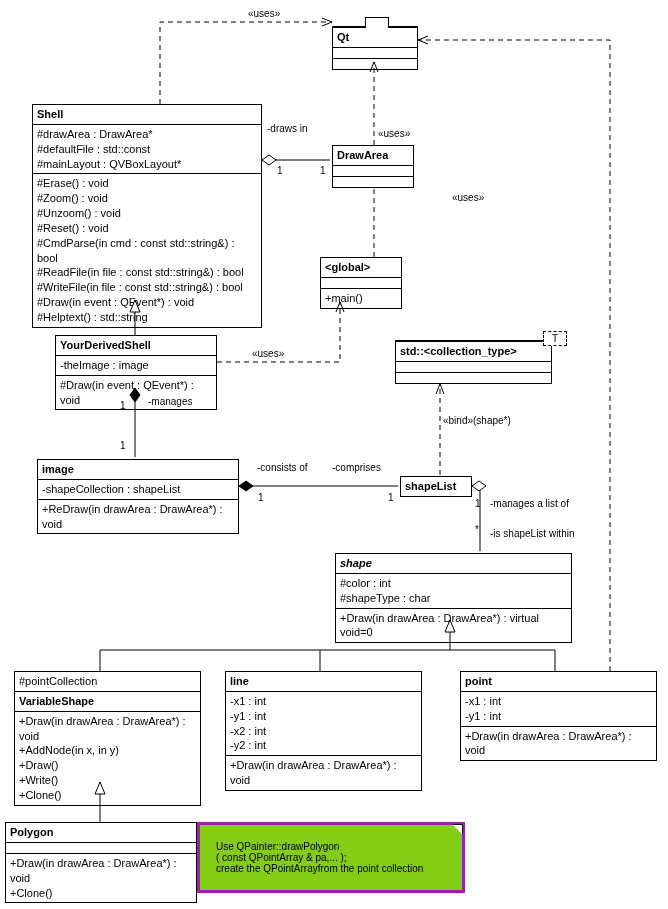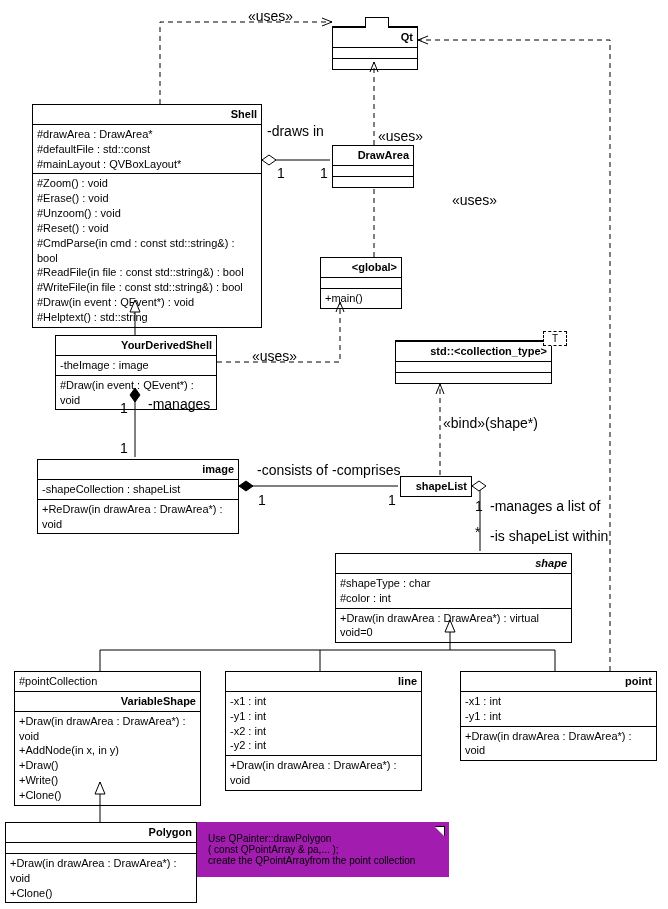--- a/index.html
+++ b/index.html
@@ -1,44 +1,44 @@
 <!DOCTYPE html>
 <html><head>
 <meta charset="utf-8">
 <style>
 body{font-family:Arial,sans-serif;font-size:11px;margin:0;padding:0;width:668px;height:909px;position:relative;background:#fff}
 .box{position:absolute;border:1px solid #000;background:#fff}
 .sect{border-top:1px solid #000;padding:2px 4px;line-height:1.35}
 .sect:first-child{border-top:none}
-.title{text-align:right;font-weight:bold}
+.title{text-align:left;font-weight:bold}
 .italic{font-style:italic}
 svg{position:absolute;top:0;left:0;width:668px;height:909px;pointer-events:none}
-.lbl{position:absolute;font-size:14px}
-.note{position:absolute;border:5px solid #a21caf;background:#a21caf;padding:6px;font-size:10px}
+.lbl{position:absolute;font-size:10px}
+.note{position:absolute;border:3px solid #a21caf;background:#84cc16;padding:16px;font-size:10px}
 </style>
 </head>
 <body>
 
 <div class="box" style="left:332px;top:26px;width:84px">
   <div style="position:absolute;top:-10px;left:32px;width:22px;height:10px;border:1px solid #000;border-bottom:none;background:#fff"></div>
   <div class="sect title">Qt</div>
   <div class="sect" style="height:6px"></div>
   <div class="sect" style="height:6px"></div>
 </div>
 
 <div class="box" style="left:32px;top:104px;width:228px">
   <div class="sect title">Shell</div>
   <div class="sect">
       <div>#drawArea : DrawArea*</div>
       <div>#defaultFile : std::const</div>
       <div>#mainLayout : QVBoxLayout*</div>
     </div>
   <div class="sect">
+      <div>#Erase() : void</div>
       <div>#Zoom() : void</div>
-      <div>#Erase() : void</div>
       <div>#Unzoom() : void</div>
       <div>#Reset() : void</div>
       <div>#CmdParse(in cmd : const std::string&amp;) : bool</div>
       <div>#ReadFile(in file : const std::string&amp;) : bool</div>
       <div>#WriteFile(in file : const std::string&amp;) : bool</div>
       <div>#Draw(in event : QEvent*) : void</div>
       <div>#Helptext() : std::string</div>
     </div>
 </div>
 
@@ -83,22 +83,22 @@
     </div>
 </div>
 
 <div class="box" style="left:400px;top:476px;width:70px">
   <div class="sect title">shapeList</div>
 </div>
 
 <div class="box" style="left:335px;top:553px;width:235px">
   <div class="sect title italic">shape</div>
   <div class="sect">
+      <div>#color : int</div>
       <div>#shapeType : char</div>
-      <div>#color : int</div>
     </div>
   <div class="sect">
       <div>+Draw(in drawArea : DrawArea*) : virtual void=0</div>
     </div>
 </div>
 
 <div class="box" style="left:14px;top:671px;width:185px">
   <div class="sect">
       <div>#pointCollection</div>
     </div>

